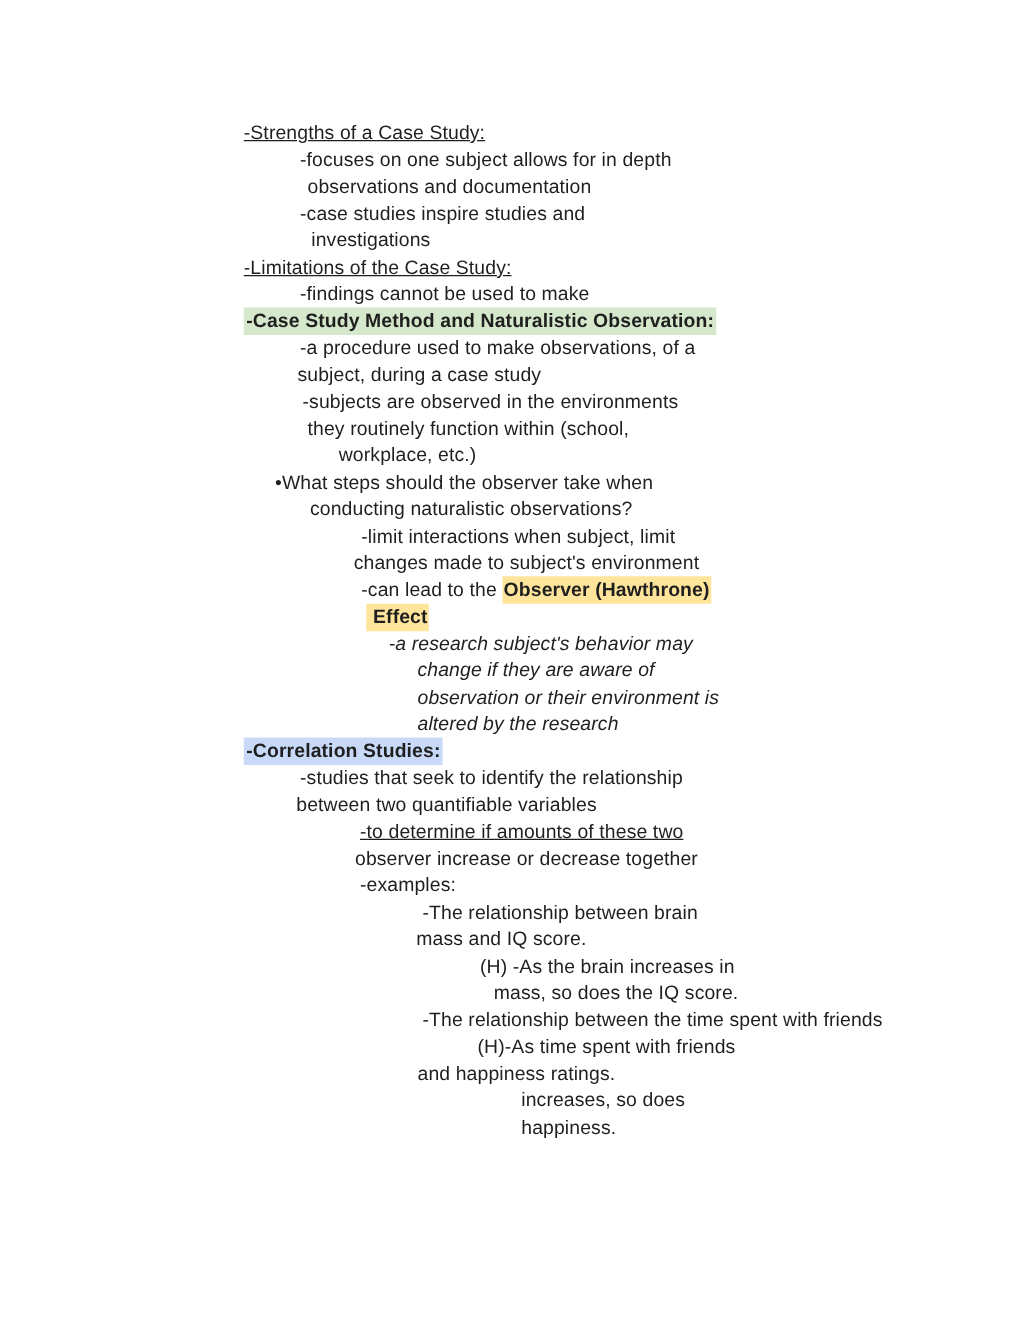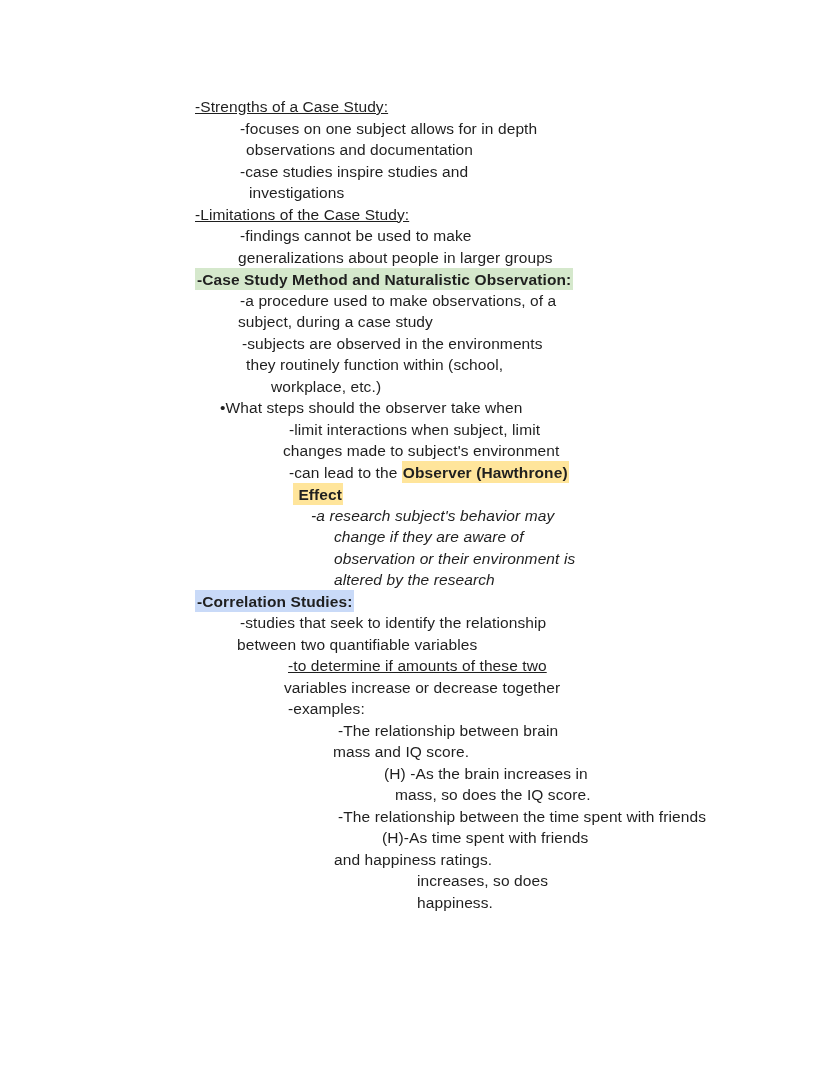--- a/index.html
+++ b/index.html
@@ -40,41 +40,41 @@
 
 <div class="page">
   <div class="content" id="doc-lines" style="color: rgb(31, 31, 31);">
       <div class="line" style="margin-left: 0px;"><span class="seg u">-Strengths of a Case Study:</span></div>
       <div class="line" style="margin-left: 45px;"><span class="seg">-focuses on one subject allows for in depth</span></div>
       <div class="line" style="margin-left: 51px;"><span class="seg">observations and documentation</span></div>
       <div class="line" style="margin-left: 45px;"><span class="seg">-case studies inspire studies and</span></div>
       <div class="line" style="margin-left: 54px;"><span class="seg">investigations</span></div>
       <div class="line" style="margin-left: 0px;"><span class="seg u">-Limitations of the Case Study:</span></div>
       <div class="line" style="margin-left: 45px;"><span class="seg">-findings cannot be used to make</span></div>
-      <div class="line" style="margin-left: 43px;"><span class="seg">generalizations about people in larger groups</span></div>
       <div class="line" style="margin-left: 0px;"><span class="seg b hl-green">-Case Study Method and Naturalistic Observation:</span></div>
       <div class="line" style="margin-left: 45px;"><span class="seg">-a procedure used to make observations, of a</span></div>
       <div class="line" style="margin-left: 43px;"><span class="seg">subject, during a case study</span></div>
       <div class="line" style="margin-left: 47px;"><span class="seg">-subjects are observed in the environments</span></div>
       <div class="line" style="margin-left: 51px;"><span class="seg">they routinely function within (school,</span></div>
       <div class="line" style="margin-left: 76px;"><span class="seg">workplace, etc.)</span></div>
       <div class="line" style="margin-left: 25px;"><span class="seg">•What steps should the observer take when</span></div>
+      <div class="line" style="margin-left: 53px;"><span class="seg">conducting naturalistic observations?</span></div>
       <div class="line" style="margin-left: 94px;"><span class="seg">-limit interactions when subject, limit</span></div>
       <div class="line" style="margin-left: 88px;"><span class="seg">changes made to subject's environment</span></div>
       <div class="line" style="margin-left: 94px;"><span class="seg">-can lead to the </span><span class="seg b hl-yellow">Observer (Hawthrone)</span></div>
       <div class="line" style="margin-left: 98px;"><span class="seg b hl-yellow"> Effect</span></div>
       <div class="line" style="margin-left: 116px;"><span class="seg i">-a research subject's behavior may</span></div>
       <div class="line" style="margin-left: 139px;"><span class="seg i">change if they are aware of</span></div>
       <div class="line" style="margin-left: 139px;"><span class="seg i">observation or their environment is</span></div>
       <div class="line" style="margin-left: 139px;"><span class="seg i">altered by the research</span></div>
       <div class="line" style="margin-left: 0px;"><span class="seg b hl-blue">-Correlation Studies:</span></div>
       <div class="line" style="margin-left: 45px;"><span class="seg">-studies that seek to identify the relationship</span></div>
       <div class="line" style="margin-left: 42px;"><span class="seg">between two quantifiable variables</span></div>
       <div class="line" style="margin-left: 93px; text-decoration: underline;"><span class="seg">-to determine if amounts of these two</span></div>
-      <div class="line" style="margin-left: 89px;"><span class="seg">variables increase or decrease together</span></div>
+      <div class="line" style="margin-left: 89px;"><span class="seg">observer increase or decrease together</span></div>
       <div class="line" style="margin-left: 93px;"><span class="seg">-examples:</span></div>
       <div class="line" style="margin-left: 143px;"><span class="seg">-The relationship between brain</span></div>
       <div class="line" style="margin-left: 138px;"><span class="seg">mass and IQ score.</span></div>
       <div class="line" style="margin-left: 189px;"><span class="seg">(H) -As the brain increases in</span></div>
       <div class="line" style="margin-left: 200px;"><span class="seg">mass, so does the IQ score.</span></div>
       <div class="line" style="margin-left: 143px;"><span class="seg">-The relationship between the time spent with friends</span></div>
       <div class="line" style="margin-left: 187px;"><span class="seg">(H)-As time spent with friends</span></div>
       <div class="line" style="margin-left: 139px;"><span class="seg">and happiness ratings.</span></div>
       <div class="line" style="margin-left: 222px;"><span class="seg">increases, so does</span></div>
       <div class="line" style="margin-left: 222px;"><span class="seg">happiness.</span></div>

